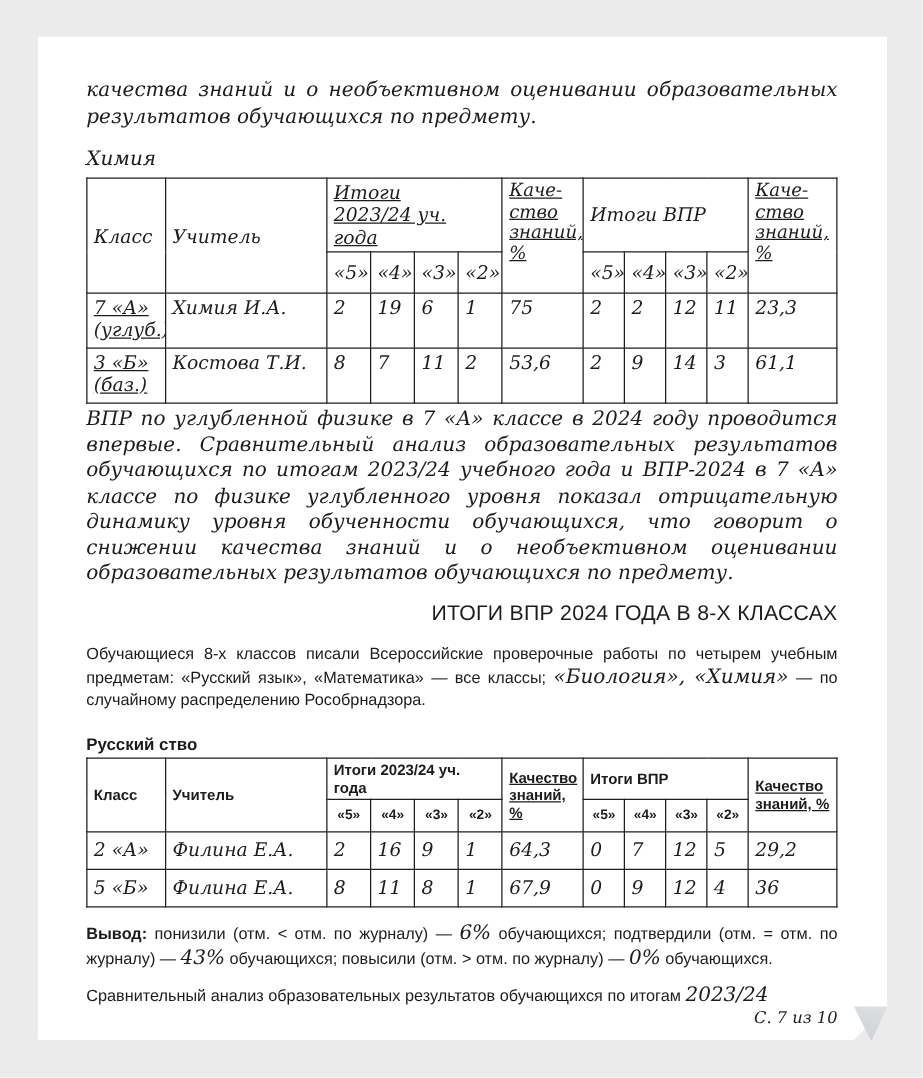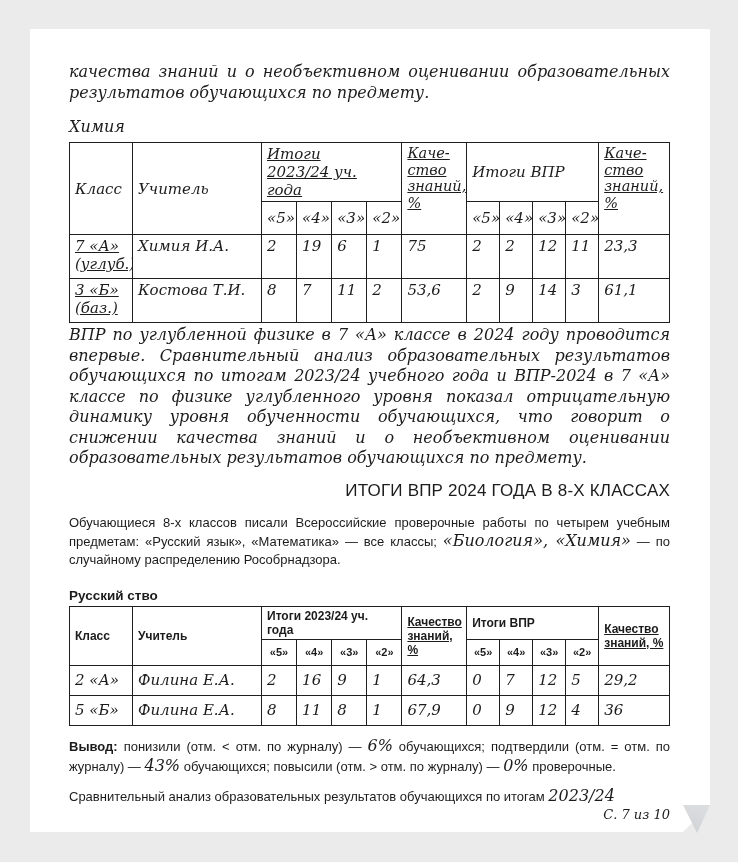--- a/index.html
+++ b/index.html
@@ -225,21 +225,21 @@
           <td>67,9</td>
           <td>0</td>
           <td>9</td>
           <td>12</td>
           <td>4</td>
           <td>36</td>
         </tr>
       </tbody>
         </table>
 
-      <p class="p-sans just concl2"><span class="c-b">Вывод:</span><span> понизили (отм. &lt; отм. по журналу) — </span><span class="emph">6%</span><span> обучающихся; подтвердили (отм. = отм. по журналу) — </span><span class="emph">43%</span><span> обучающихся; повысили (отм. &gt; отм. по журналу) — </span><span class="emph">0%</span><span> проверочные.</span></p>
+      <p class="p-sans just concl2"><span class="c-b">Вывод:</span><span> понизили (отм. &lt; отм. по журналу) — </span><span class="emph">6%</span><span> обучающихся; подтвердили (отм. = отм. по журналу) — </span><span class="emph">43%</span><span> обучающихся; повысили (отм. &gt; отм. по журналу) — </span><span class="emph">0%</span><span> обучающихся.</span></p>
 
       <p class="p-sans just analysis2"><span>Сравнительный анализ образовательных результатов обучающихся по итогам </span><span class="emph">2023/24</span></p>
 
       <div class="footer ser">С. 7 из 10</div>
 
     </div>
   </div>
   <div class="fold"></div>
 </div>
 

